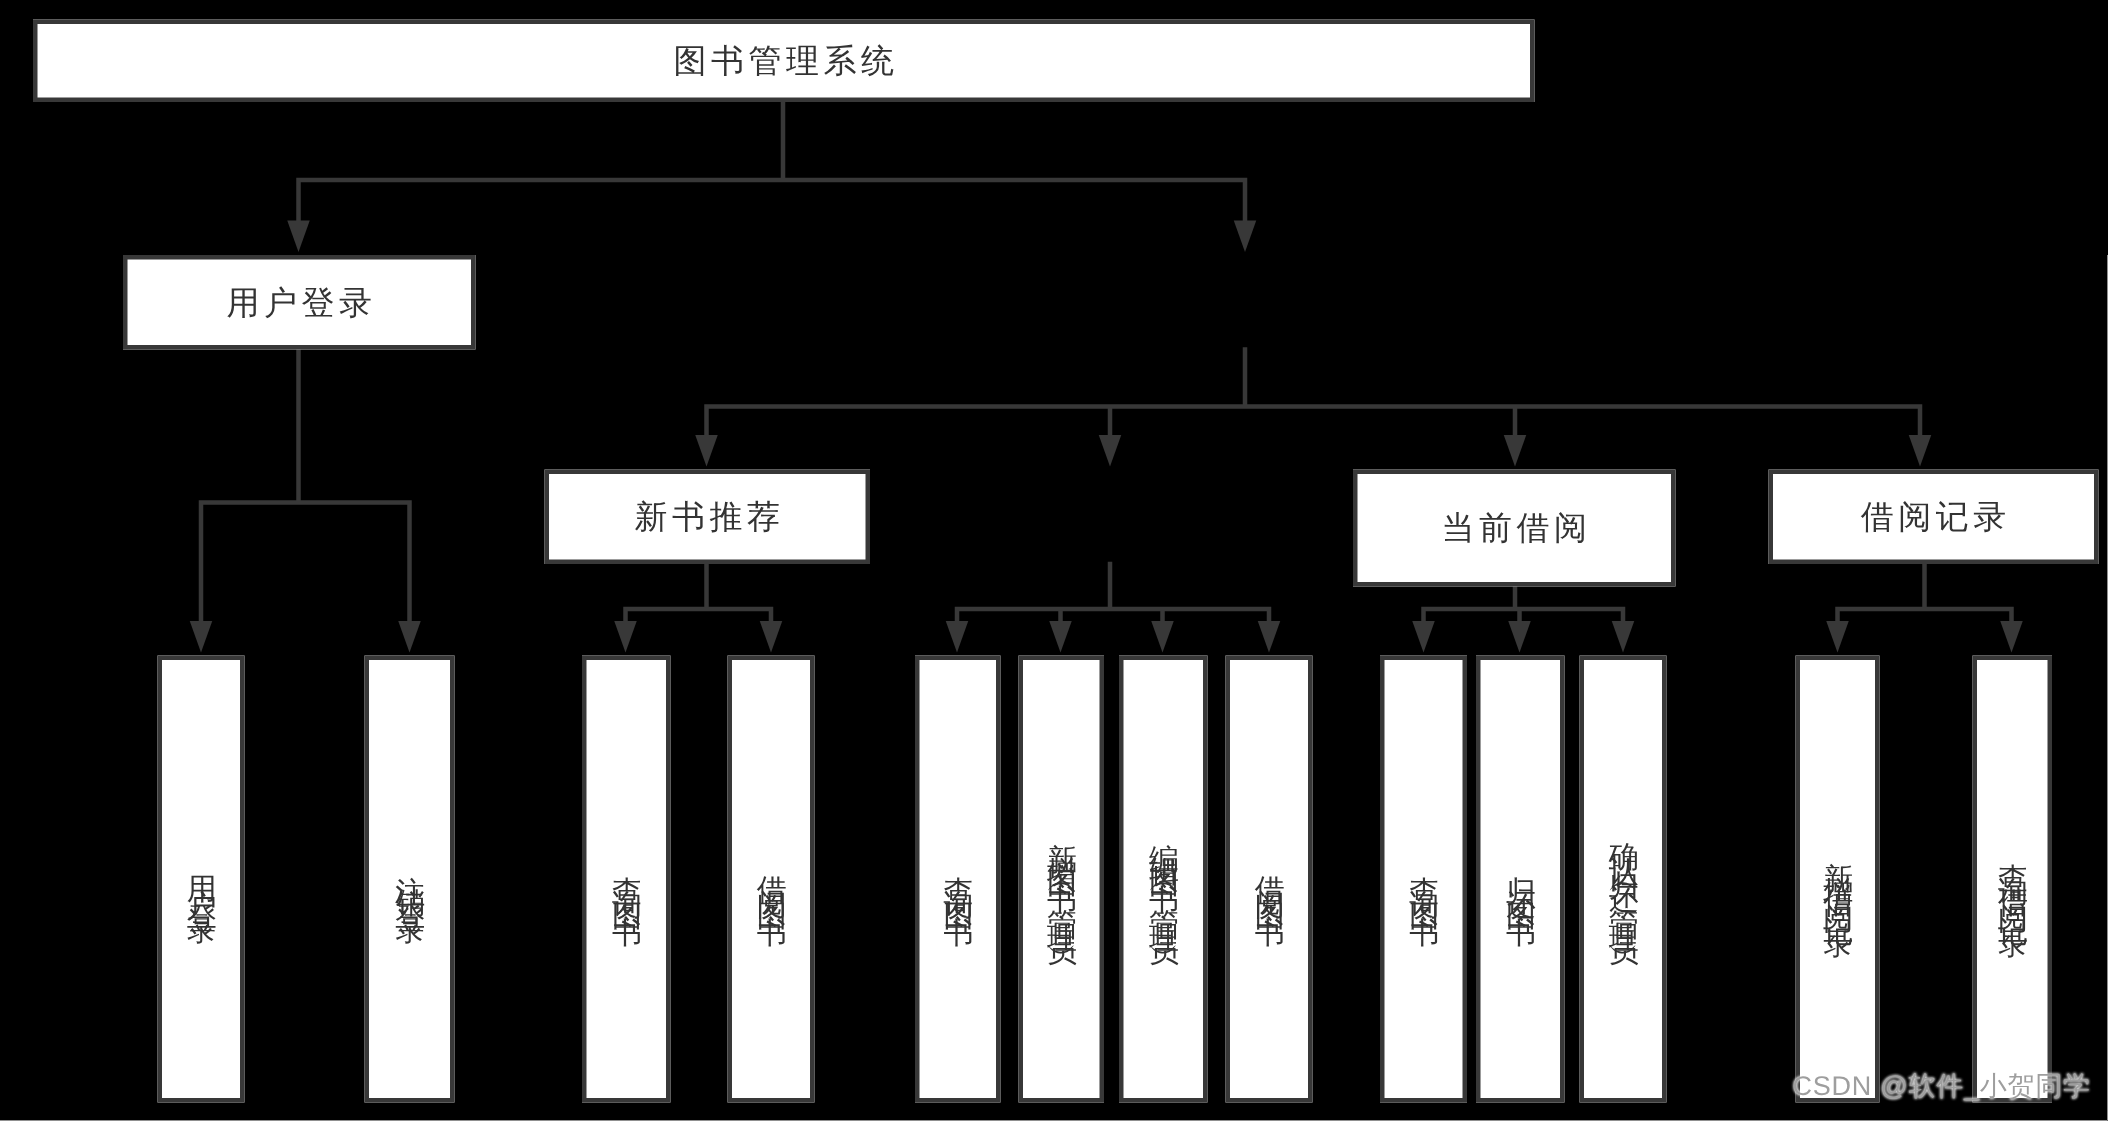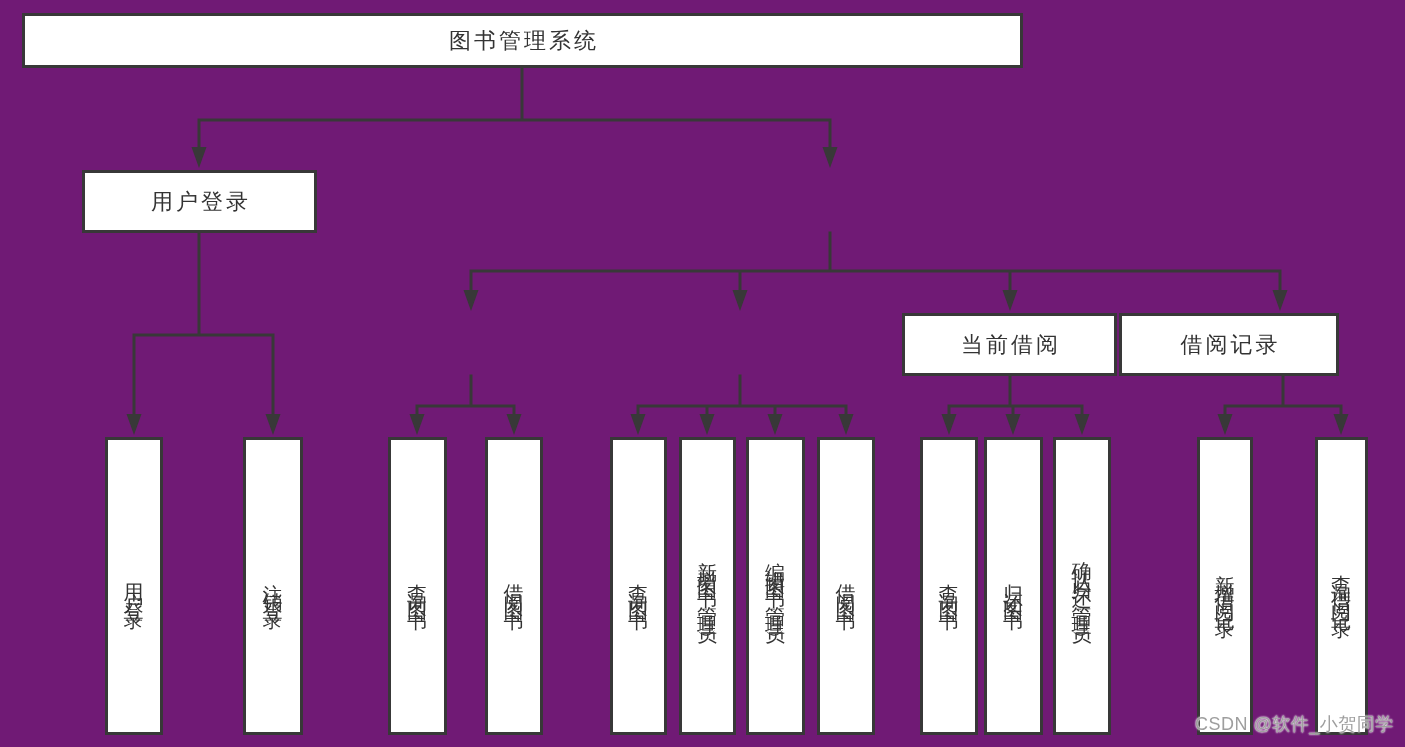--- a/index.html
+++ b/index.html
@@ -1,20 +1,20 @@
 <!DOCTYPE html>
 <html><head>
 <meta charset="utf-8">
 <style>
   html, body { margin: 0; padding: 0; background: #ffffff; }
   .stage {
     position: relative;
     width: 1405px;
     height: 747px;
-    background: #701a75;
+    background: #000000;
     font-family: "Liberation Sans", sans-serif;
     overflow: hidden;
   }
   .connectors {
     position: absolute;
     left: 0; top: 0;
     width: 1405px; height: 747px;
   }
   .node {
     position: absolute;
@@ -101,22 +101,23 @@
       <polygon points="1074.5,414 1089.5,414 1082,435"></polygon>
       <polygon points="1217.5,414 1232.5,414 1225,435"></polygon>
       <polygon points="1333.5,414 1348.5,414 1341,435"></polygon>
     </g>
   </svg>
 
   <div class="node h-node" style="left:22px;top:13px;width:1001px;height:55px">图书管理系统</div>
 
   <div class="node h-node" style="left:82px;top:170px;width:235px;height:63px">用户登录</div>
 
-  <div class="node h-node" style="left:902px;top:313px;width:215px;height:63px">当前借阅</div>
-  <div class="node h-node" style="left:1119px;top:313px;width:220px;height:63px">借阅记录</div>
+  <div class="node h-node" style="left:363px;top:313px;width:217px;height:63px">新书推荐</div>
+  <div class="node h-node" style="left:902px;top:313px;width:215px;height:78px">当前借阅</div>
+  <div class="node h-node" style="left:1179px;top:313px;width:220px;height:63px">借阅记录</div>
 
   <div class="node v-node" style="left:105px;top:437px;width:58px;height:298px">用户登录</div>
   <div class="node v-node" style="left:243px;top:437px;width:60px;height:298px">注销登录</div>
 
   <div class="node v-node" style="left:388px;top:437px;width:59px;height:298px">查询图书</div>
   <div class="node v-node" style="left:485px;top:437px;width:58px;height:298px">借阅图书</div>
 
   <div class="node v-node" style="left:610px;top:437px;width:57px;height:298px">查询图书</div>
   <div class="node v-node" style="left:679px;top:437px;width:57px;height:298px">新增图书（管理员）</div>
   <div class="node v-node" style="left:746px;top:437px;width:59px;height:298px">编辑图书（管理员）</div>

